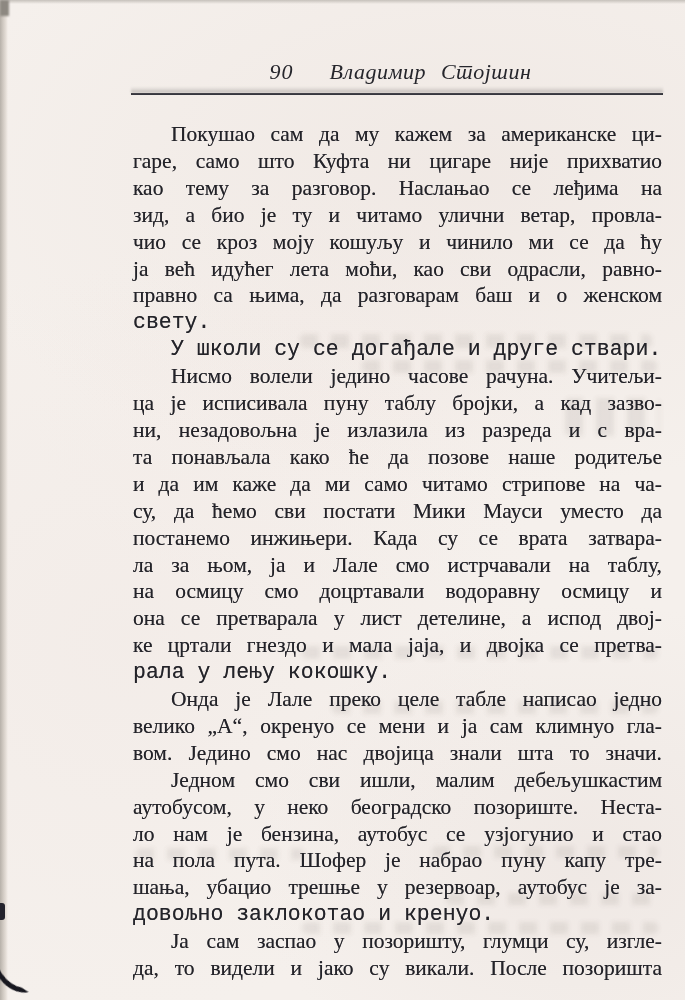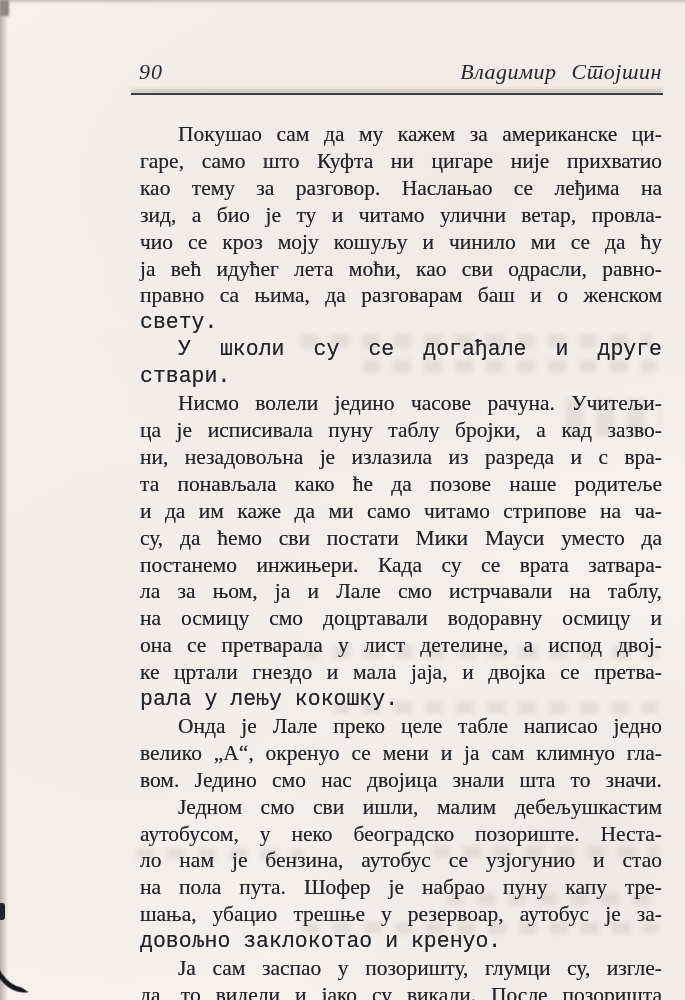--- a/index.html
+++ b/index.html
@@ -46,41 +46,41 @@
     transform: rotate(-12deg); filter: blur(.4px);
   }
   .smudge {
     position: absolute; z-index: 0;
     background: repeating-linear-gradient(90deg, rgba(123,113,108,.16) 0 18px, rgba(123,113,108,0) 18px 31px);
     filter: blur(2.6px); border-radius: 5px; opacity: .8;
   }
   
   .header {
     position: absolute; left: 133px; top: 59px; width: 529px; z-index: 3;
-    display: flex; justify-content: space-between; align-items: baseline;
+    display: flex; justify-content: center; align-items: baseline;
     font-style: italic; font-size: 22px; color: #26262c;
   }
   .pagenum { padding-left: 6px; letter-spacing: 1px; }
   .author  { word-spacing: 9px; letter-spacing: .5px; margin-left: 36px; }
   .rule {
     position: absolute; left: 131px; top: 93px; width: 532px; height: 2px; z-index: 3;
     background: #33333b;
   }
   .rule::before {
     content: ""; position: absolute; left: 0; right: 0; top: -6px; height: 6px;
     background: linear-gradient(to bottom, rgba(151,146,141,0), rgba(151,146,141,.55));
     filter: blur(1px);
   }
   
   .text-block {
     position: absolute; left: 133px; top: 121px; width: 529px; z-index: 2;
     font-size: 21.5px; line-height: 26.9px; color: #232329;
     text-shadow: 0 0 .5px rgba(35,35,41,.6);
   }
-  .line { text-align: justify; text-align-last: justify; margin-left: 7px; }
+  .line { text-align: justify; text-align-last: justify; }
   .line.flush { text-align-last: left; font-family: Liberation Mono, monospace; }
   .line.indent { text-indent: 38px; }
 </style>
 </head>
 <body>
 
 <div class="page">
 
   <div class="edge-left"></div>
   <div class="edge-top"></div>

